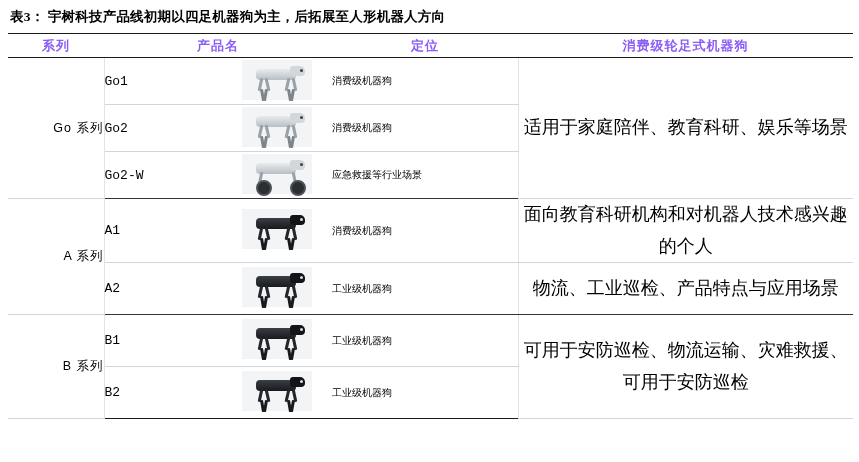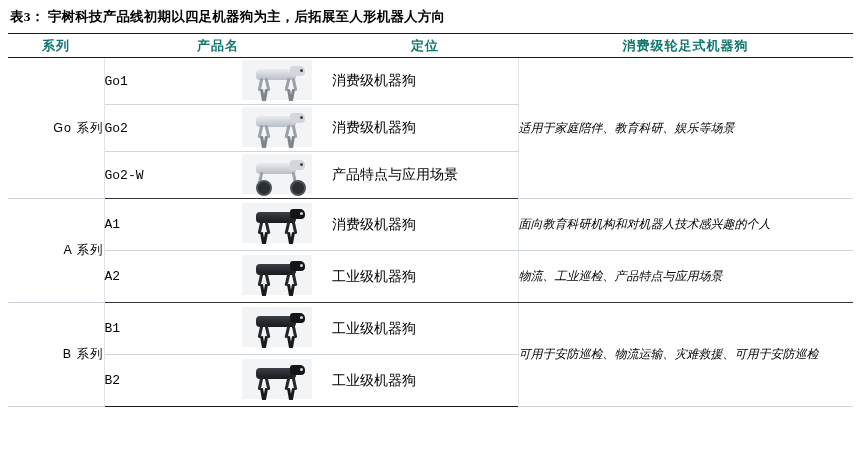--- a/index.html
+++ b/index.html
@@ -45,21 +45,21 @@
     height: 24px;
   }
   thead th {
     border-top: 1.6px solid #1a1a1a;
     border-bottom: 1.1px solid #1a1a1a;
     font-weight: bold;
     font-size: 13px;
     text-align: center;
     font-family: "Liberation Serif", serif;
     letter-spacing: 1px;
-    color: #0f766e;
+    color: #8b5cf6;
   }
   .col-series { width: 96px; }
   .col-name   { width: 118px; }
   .col-img    { width: 110px; }
   .col-pos    { width: 186px; }
   .col-feat   { width: 335px; }
 
   tbody td {
     border-bottom: 0.8px solid #cfd6dd;
   }
@@ -81,30 +81,29 @@
     padding-left: 30px;
     font-size: 13px;
     font-family: Liberation Mono, monospace;
   }
   td.img-cell {
     text-align: center;
   }
   td.pos-cell {
     text-align: left;
     padding-left: 28px;
-    font-size: 14px;
+    font-size: 10px;
     border-right: 0.8px solid #dfe4e9;
   }
   td.feat-cell {
-    text-align: left;
+    text-align: center;
     padding-left: 18px;
     padding-right: 12px;
-    font-size: 12px;
+    font-size: 18px;
     line-height: 1.75;
-    font-style: italic;
   }
   tr.row-h { height: 47px; }
   tr.row-tall { height: 52px; }
 
   
   .robot {
     position: relative;
     display: inline-block;
     width: 70px;
     height: 40px;
@@ -236,21 +235,21 @@
       </tr>
       <tr class="row-h group-end">
         <td class="name-cell">Go2-W</td>
         <td class="img-cell">
           <span class="robot white">
             <span class="body"></span><span class="head"></span><span class="eye"></span>
             <span class="leg l1"></span><span class="leg l4"></span>
             <span class="wheel w1"></span><span class="wheel w2"></span>
           </span>
         </td>
-        <td class="pos-cell">产品特点与应用场景</td>
+        <td class="pos-cell">应急救援等行业场景</td>
       </tr>
 
       <tr class="row-tall">
         <td class="series-cell" rowspan="2">A 系列</td>
         <td class="name-cell">A1</td>
         <td class="img-cell">
           <span class="robot dark">
             <span class="body"></span><span class="head"></span><span class="eye"></span>
             <span class="leg l1"></span><span class="leg l2"></span><span class="leg l3"></span><span class="leg l4"></span>
             <span class="shin s1"></span><span class="shin s2"></span><span class="shin s3"></span><span class="shin s4"></span>

